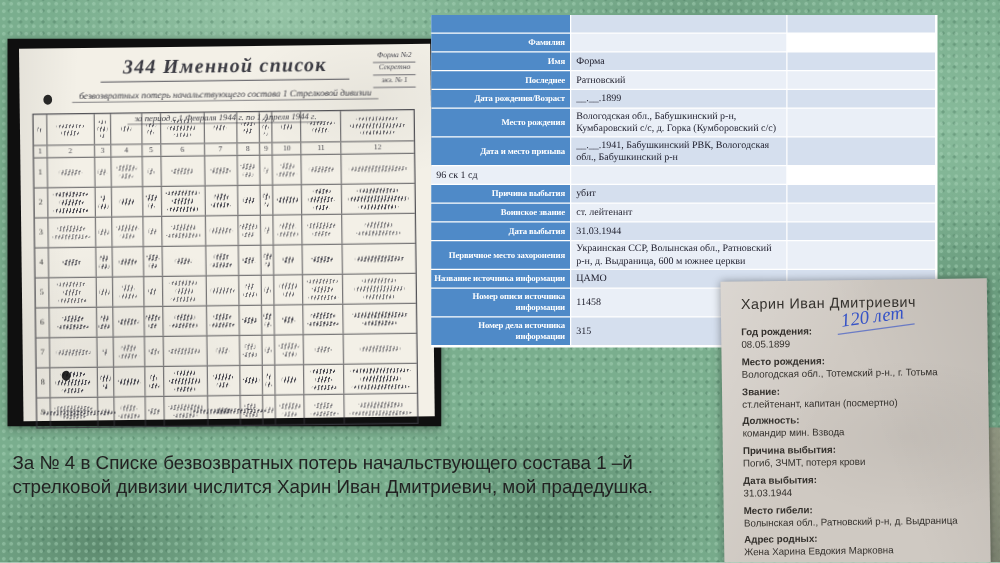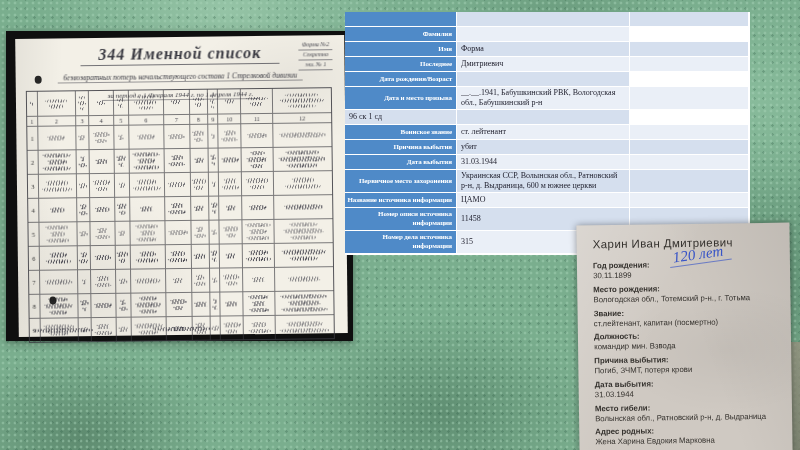--- a/index.html
+++ b/index.html
@@ -604,44 +604,50 @@
         <div class="it-label">Фамилия</div>
         <div class="it-extra"></div>
       </div>
       <div class="it-row">
         <div class="it-label">Имя</div>
         <div class="it-value">Форма</div>
         <div class="it-extra"></div>
       </div>
       <div class="it-row">
         <div class="it-label">Последнее</div>
-        <div class="it-value">Дмитриевич</div>
+        <div class="it-value">Ратновский</div>
         <div class="it-extra"></div>
       </div>
       <div class="it-row">
         <div class="it-label">Дата рождения/Возраст</div>
+        <div class="it-value">__.__.1899</div>
+        <div class="it-extra"></div>
+      </div>
+      <div class="it-row tall">
+        <div class="it-label">Место рождения</div>
+        <div class="it-value">Вологодская обл., Бабушкинский р-н, Кумбаровский с/с, д. Горка (Кумборовский с/с)</div>
         <div class="it-extra"></div>
       </div>
       <div class="it-row tall">
         <div class="it-label">Дата и место призыва</div>
         <div class="it-value">__.__.1941, Бабушкинский РВК, Вологодская обл., Бабушкинский р-н</div>
         <div class="it-extra"></div>
       </div>
       <div class="it-row">
         <div class="it-value">96 ск 1 сд</div>
         <div class="it-extra"></div>
       </div>
       <div class="it-row">
+        <div class="it-label">Причина выбытия</div>
+        <div class="it-value">убит</div>
+        <div class="it-extra"></div>
+      </div>
+      <div class="it-row">
         <div class="it-label">Воинское звание</div>
         <div class="it-value">ст. лейтенант</div>
-        <div class="it-extra"></div>
-      </div>
-      <div class="it-row">
-        <div class="it-label">Причина выбытия</div>
-        <div class="it-value">убит</div>
         <div class="it-extra"></div>
       </div>
       <div class="it-row">
         <div class="it-label">Дата выбытия</div>
         <div class="it-value">31.03.1944</div>
         <div class="it-extra"></div>
       </div>
       <div class="it-row tall">
         <div class="it-label">Первичное место захоронения</div>
         <div class="it-value">Украинская ССР, Волынская обл., Ратновский р-н, д. Выдраница, 600 м южнее церкви</div>
@@ -663,21 +669,21 @@
         <div class="it-extra"></div>
       </div>
     </div>
   </div>
 
   <div class="card">
     <div class="card-title">Харин Иван Дмитриевич</div>
     <div class="handwritten">120 лет</div>
     <div class="card-field">
       <span class="card-label">Год рождения:</span>
-      <span>30.11.1899</span>
+      <span>08.05.1899</span>
     </div>
     <div class="card-field">
       <span class="card-label">Место рождения:</span>
       <span>Вологодская обл., Тотемский р-н., г. Тотьма</span>
     </div>
     <div class="card-field">
       <span class="card-label">Звание:</span>
       <span>ст.лейтенант, капитан (посмертно)</span>
     </div>
     <div class="card-field">
@@ -696,14 +702,15 @@
       <span class="card-label">Место гибели:</span>
       <span>Волынская обл., Ратновский р-н, д. Выдраница</span>
     </div>
     <div class="card-field">
       <span class="card-label">Адрес родных:</span>
       <span>Жена Харина Евдокия Марковна</span>
     </div>
     <div class="card-partial">Брат Харин</div>
   </div>
 
+  <div class="caption">За № 4 в Списке безвозвратных потерь начальствующего состава 1 –й стрелковой дивизии числится Харин Иван Дмитриевич, мой прадедушка.</div>
 
 </div>
 
 </body></html>

